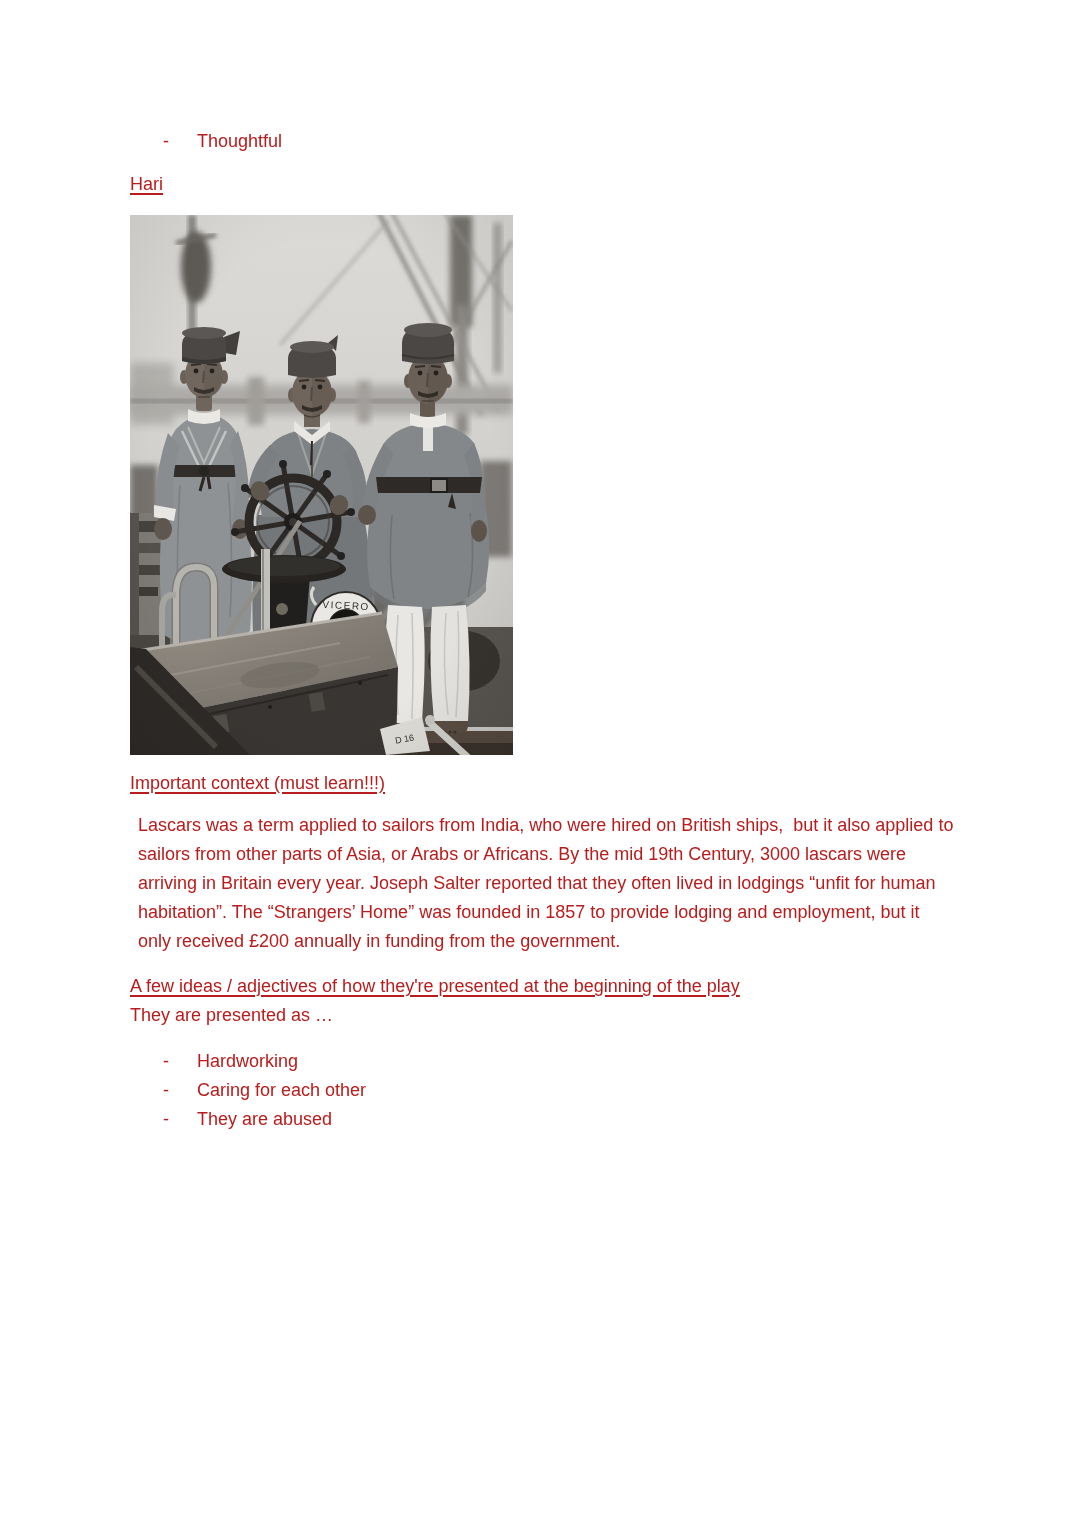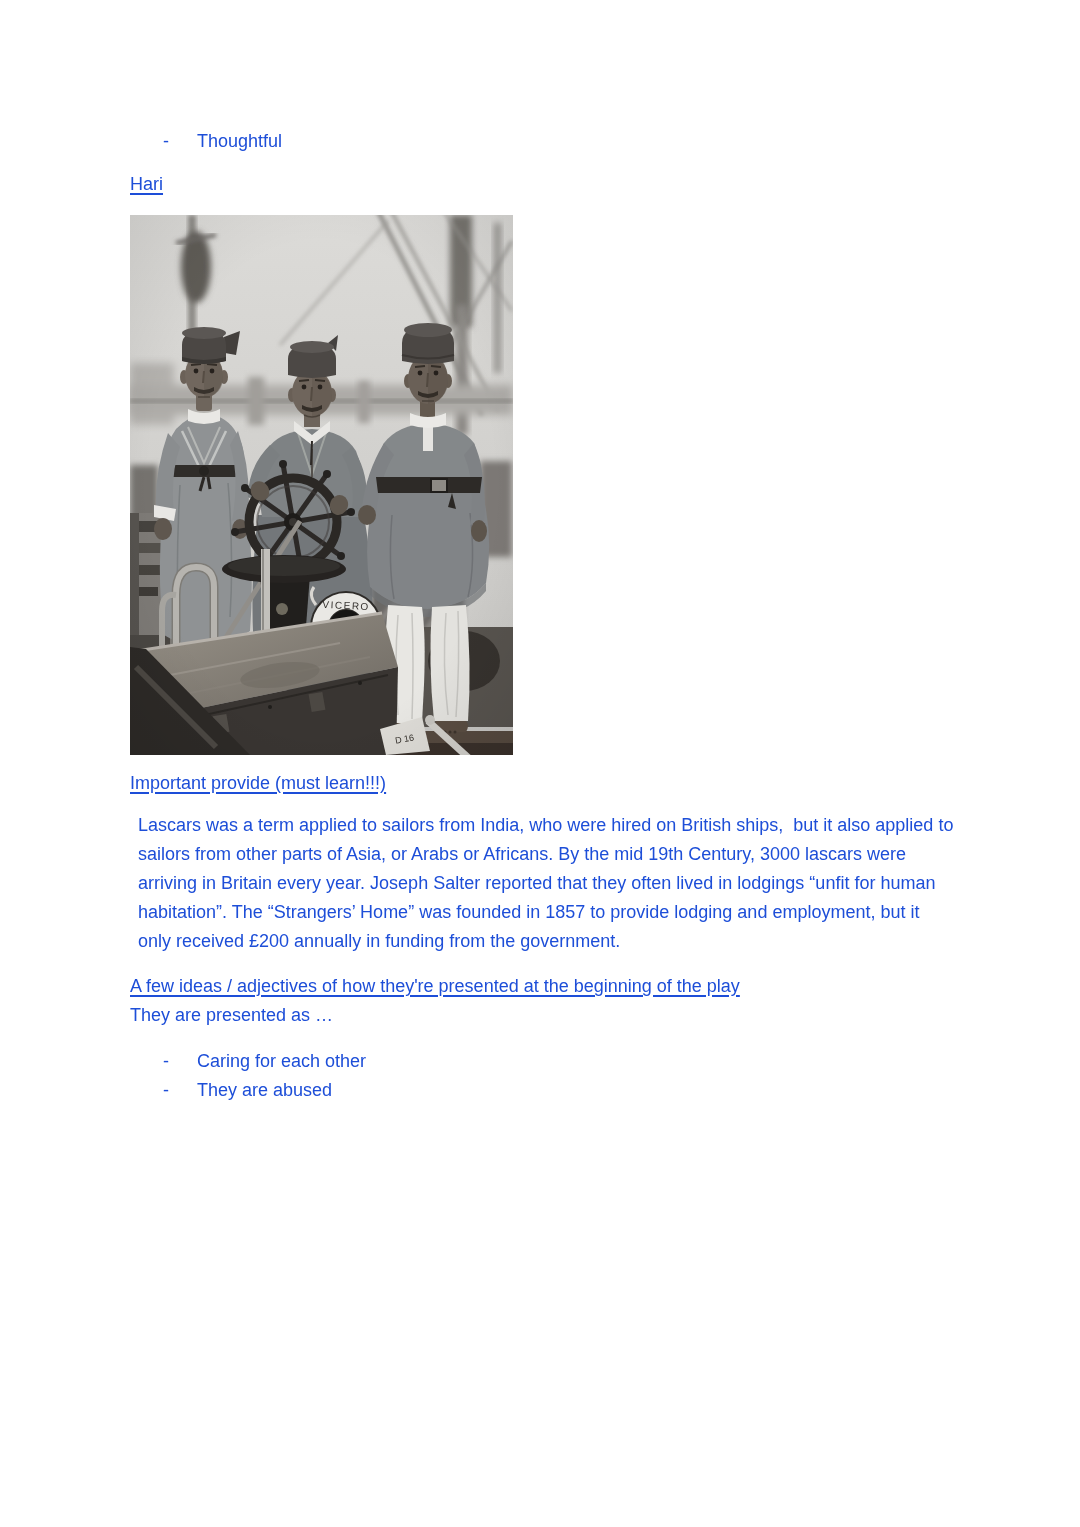--- a/index.html
+++ b/index.html
@@ -4,21 +4,21 @@
 <style>
   * { box-sizing: border-box; }
   html, body { margin: 0; padding: 0; background: #ffffff; }
   .page {
     position: relative;
     width: 1080px;
     height: 1388px;
     background: #ffffff;
     overflow: hidden;
     font-family: "Liberation Sans", sans-serif;
-    color: #1d4ed8;
+    color: #b91c1c;
   }
   .content {
     position: absolute;
     left: 130px;
     top: 0;
     width: 832px;
     font-size: 18px;
     line-height: 29px;
   }
   .heading {
@@ -330,29 +330,32 @@
         </g>
 
         <rect x="0" y="0" width="383" height="540" fill="url(#vign)"></rect>
       </svg>
     </figure>
 
 
     <ul class="dash-list m-quotelist">
     </ul>
 
-    <div class="heading m-context-h">Important provide (must learn!!!)</div>
+    <div class="heading m-context-h">Important context (must learn!!!)</div>
 
     <p class="para m-para">Lascars was a term applied to sailors from India, who were hired on British ships,  but it also applied to sailors from other parts of Asia, or Arabs or Africans. By the mid 19th Century, 3000 lascars were arriving in Britain every year. Joseph Salter reported that they often lived in lodgings “unfit for human habitation”. The “Strangers’ Home” was founded in 1857 to provide lodging and employment, but it only received £200 annually in funding from the government.</p>
 
     <div class="heading m-ideas-h">A few ideas / adjectives of how they're presented at the beginning of the play</div>
 
     <div class="m-intro">They are presented as …</div>
 
     <ul class="dash-list m-idealist">
+      <li>
+        <span>Hardworking</span>
+      </li>
       <li>
         <span>Caring for each other</span>
       </li>
       <li>
         <span>They are abused</span>
       </li>
     </ul>
 
 
   </div>

